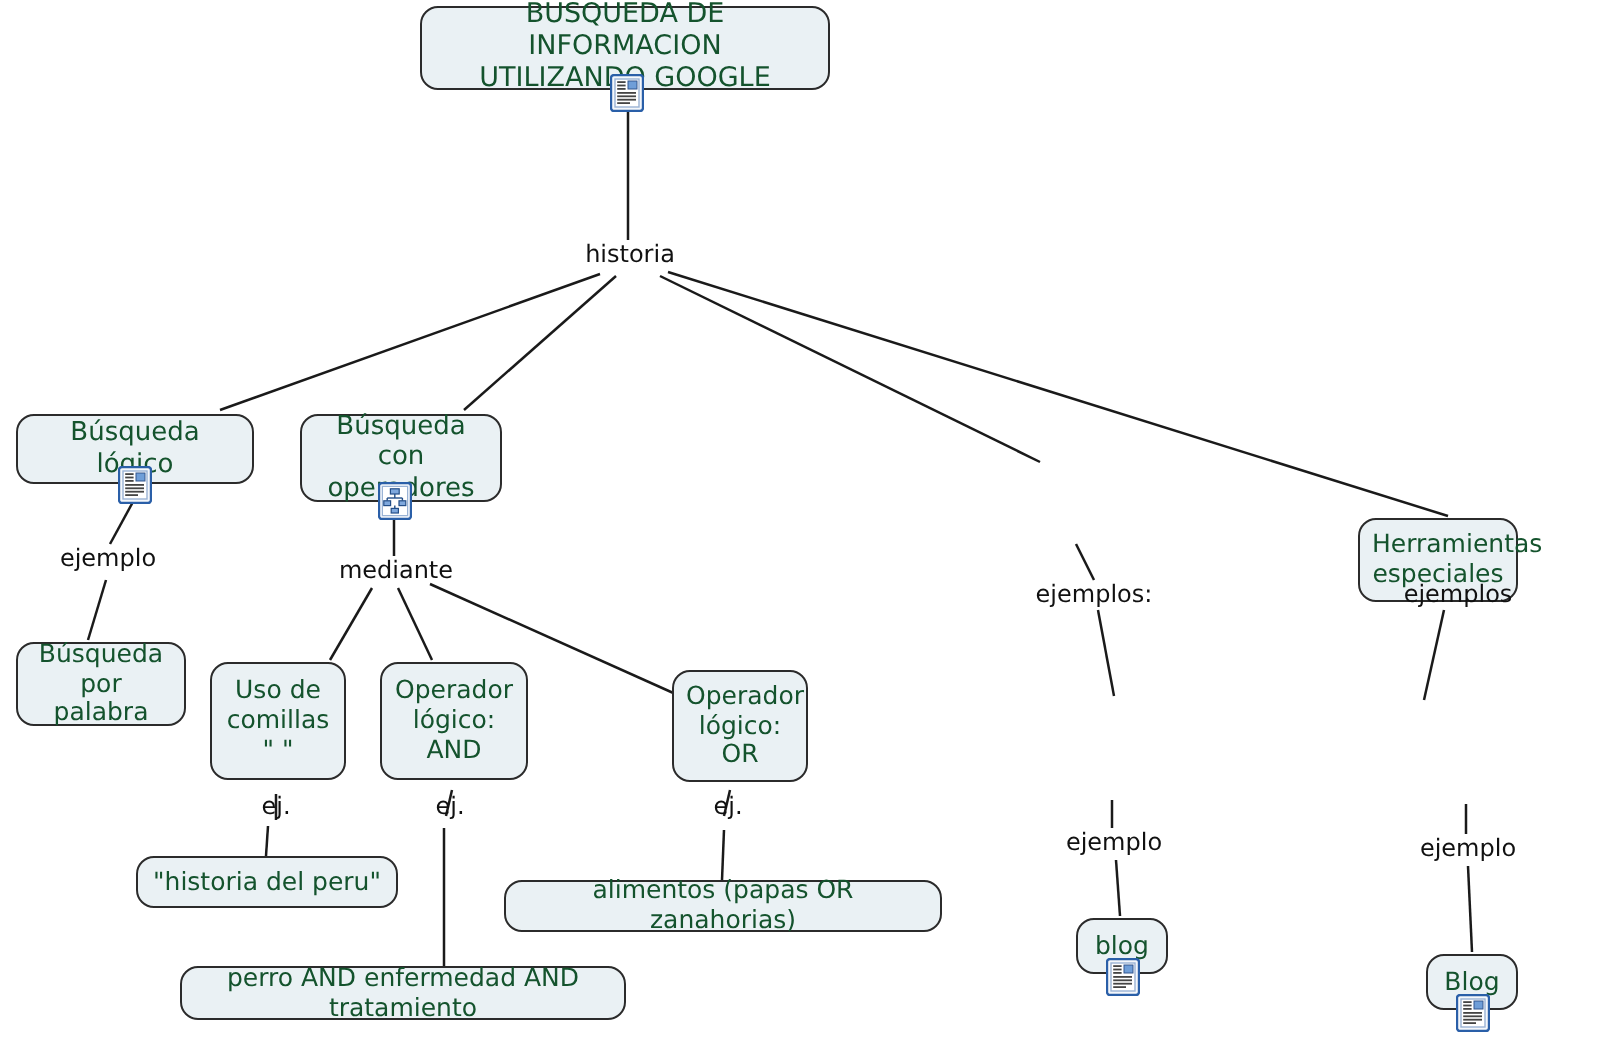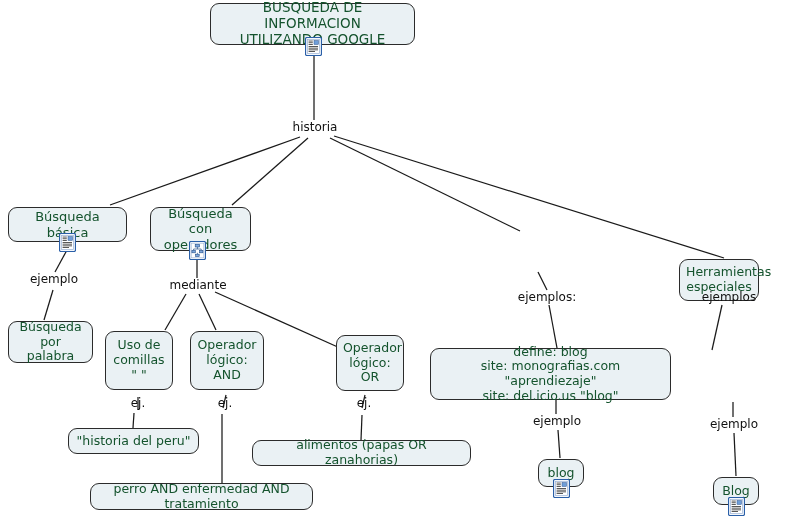--- a/index.html
+++ b/index.html
@@ -134,21 +134,21 @@
       <rect x="3.6" y="9.0" width="9.4" height="0.9" fill="#444"></rect>
       <rect x="3.6" y="10.7" width="9.4" height="0.9" fill="#444"></rect>
       <rect x="3.6" y="12.4" width="9.4" height="0.9" fill="#444"></rect>
       <rect x="3.6" y="14.1" width="6.4" height="0.9" fill="#444"></rect>
     </svg>
   </div>
 
   <div class="link-label" style="left:284px; top:120px; width:62px; font-size:12px;">historia</div>
 
   <div class="node" style="left:8px; top:207px; width:119px; height:35px; font-size:13px;">
-    <span class="node-label">Búsqueda básica</span>
+    <span class="node-label">Búsqueda lógico</span>
   </div>
   <div class="icon-badge" style="left:59px; top:233px;">
     <svg width="17" height="19" viewBox="0 0 17 19" xmlns="http://www.w3.org/2000/svg">
       <rect x="0.5" y="0.5" width="16" height="18" rx="1.5" fill="#f4f7fb" stroke="#2a5fa8" stroke-width="1.2"></rect>
       <rect x="2.5" y="2.5" width="12" height="14" fill="#ffffff" stroke="#9ab3d5" stroke-width="0.7"></rect>
       <rect x="9" y="3.5" width="4.5" height="4" fill="#6f9ed8" stroke="#33578f" stroke-width="0.5"></rect>
       <rect x="3.6" y="3.6" width="4.2" height="0.9" fill="#444"></rect>
       <rect x="3.6" y="5.3" width="4.2" height="0.9" fill="#444"></rect>
       <rect x="3.6" y="7.0" width="4.2" height="0.9" fill="#444"></rect>
       <rect x="3.6" y="9.0" width="9.4" height="0.9" fill="#444"></rect>
@@ -208,25 +208,20 @@
 lógico:
 AND</span>
   </div>
 
   <div class="node" style="left:336px; top:335px; width:68px; height:56px; font-size:12.5px;">
     <span class="node-label">Operador
 lógico:
 OR</span>
   </div>
 
-  <div class="node" style="left:430px; top:348px; width:241px; height:52px; font-size:12.5px;">
-    <span class="node-label">define:  blog
-site: monografias.com "aprendiezaje"
-site: del.icio.us "blog"</span>
-  </div>
 
 
   <div class="link-label" style="left:117px; top:396px; width:42px; font-size:12px;">ej.</div>
 
   <div class="link-label" style="left:204px; top:396px; width:42px; font-size:12px;">ej.</div>
 
   <div class="link-label" style="left:343px; top:396px; width:42px; font-size:12px;">ej.</div>
 
   <div class="link-label" style="left:525px; top:414px; width:64px; font-size:12px;">ejemplo</div>
 

